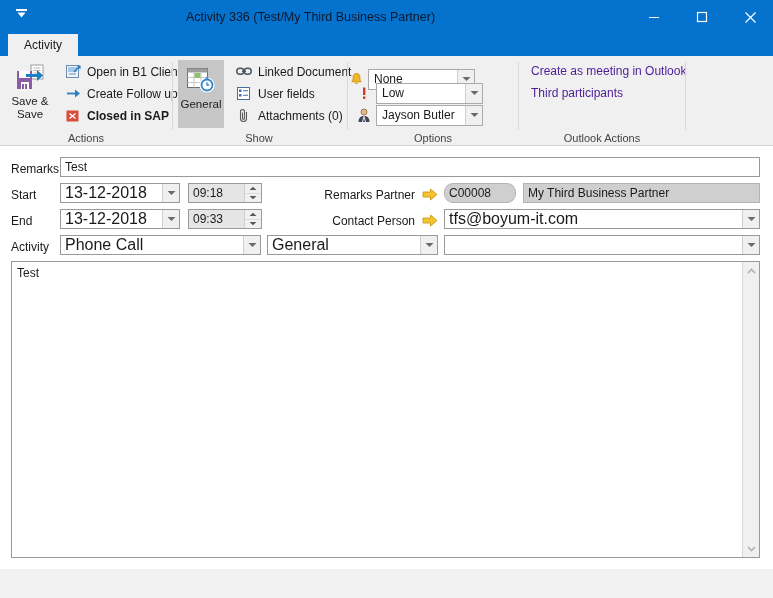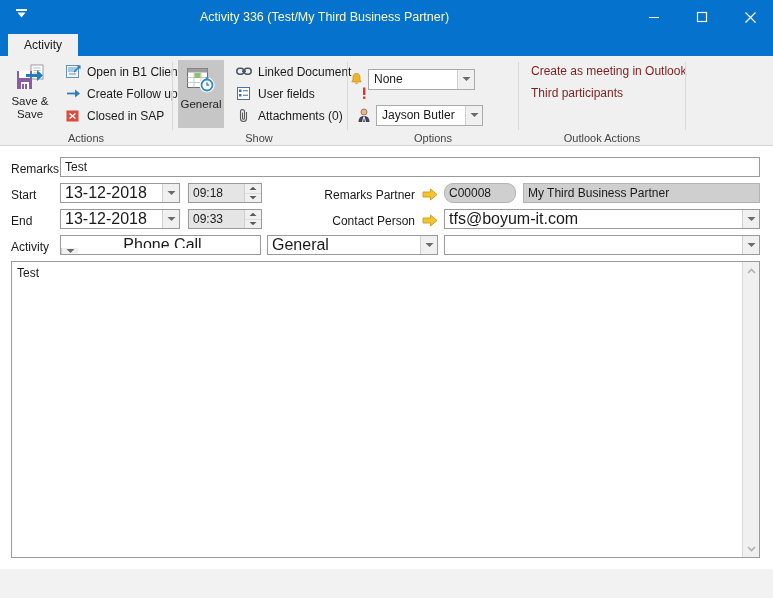--- a/index.html
+++ b/index.html
@@ -19,23 +19,23 @@
     position: absolute; left:0; top:0; width:773px; height:34px;
     background:#0572ce;
   }
   .qat {
     position:absolute; left:10px; top:4px; width:22px; height:18px;
     display:flex; align-items:center; justify-content:center;
     cursor:pointer;
   }
   .qat svg { display:block; }
   .title-text {
-    position:absolute; left:16px; top:0; width:617px; height:34px;
+    position:absolute; left:2px; top:0; width:617px; height:34px;
     line-height:34px; text-align:center;
-    color:#fef9c3; font-size:12.5px;
+    color:#0f172a; font-size:12.5px;
     pointer-events:none;
     white-space:nowrap;
   }
   .wbtn {
     position:absolute; top:0; width:46px; height:34px;
     display:flex; align-items:center; justify-content:center;
     cursor:pointer;
   }
   .wbtn.min { right:96px; }
   .wbtn.max { right:48px; }
@@ -105,21 +105,21 @@
   }
   .rcombo .val { font-size:12px; padding-left:5px; color:#1a1a1a; white-space:nowrap; overflow:hidden; }
   .rcombo .arrowbox {
     position:absolute; right:0; top:0; width:17px; height:19px;
     background:#f0f0f0; border-left:1px solid #cfcfcf;
     display:flex; align-items:center; justify-content:center;
   }
 
   .txtcmd {
     position:absolute; height:20px; display:flex; align-items:center;
-    cursor:pointer; padding:0 4px; font-size:12px; color:#7f1d1d; white-space:nowrap;
+    cursor:pointer; padding:0 4px; font-size:12px; color:#4c1d95; white-space:nowrap;
   }
 
   
   .form { position:absolute; left:0; top:146px; width:773px; height:422px; background:#ffffff; }
 
   .flabel {
     position:absolute; font-size:12px; color:#1a1a1a; white-space:nowrap; line-height:16px;
   }
   .flabel.right { text-align:right; }
 
@@ -255,21 +255,21 @@
       <div class="smallbtn" style="left:60px; top:27px; width:110px;">
         <span class="ico">
           <svg width="15" height="13" viewBox="0 0 15 13">
             <path d="M1 6.5 H11" stroke="#2a7fc0" stroke-width="1.8"></path>
             <path d="M9 2.5 L14 6.5 L9 10.5 Z" fill="#2a7fc0"></path>
           </svg>
         </span>
         <span class="lbl">Create Follow up</span>
       </div>
 
-      <div class="smallbtn" style="left:60px; top:49px; width:110px;">
+      <div class="smallbtn" style="left:60px; top:49px; width:110px;font-weight:bold;">
         <span class="ico">
           <svg width="14" height="14" viewBox="0 0 14 14">
             <rect x="0.5" y="1.5" width="12" height="11" fill="#d94b3a"></rect>
             <path d="M3.5 4.5 L9.5 9.5 M9.5 4.5 L3.5 9.5" stroke="#ffffff" stroke-width="1.5"></path>
           </svg>
         </span>
         <span class="lbl">Closed in SAP</span>
       </div>
 
       <div class="rgroup-label">Actions</div>
@@ -347,20 +347,28 @@
         </div>
       </div>
 
       <div class="optrow" style="left:8px; top:26px;">
         <span class="ico">
           <svg width="10" height="14" viewBox="0 0 10 14">
             <rect x="4" y="1.5" width="2.4" height="7.5" fill="#d33a2c"></rect>
             <rect x="4" y="10.5" width="2.4" height="2.4" fill="#d33a2c"></rect>
           </svg>
         </span>
+        <div class="rcombo">
+          <span class="val">Low</span>
+          <span class="arrowbox">
+            <svg width="9" height="6" viewBox="0 0 9 6">
+              <path d="M0.5 1 L4.5 5 L8.5 1 Z" fill="#6a6a6a"></path>
+            </svg>
+          </span>
+        </div>
       </div>
 
       <div class="optrow" style="left:8px; top:48px;">
         <span class="ico">
           <svg width="14" height="15" viewBox="0 0 14 15">
             <circle cx="7" cy="4" r="3" fill="#e8b88a" stroke="#8a6340" stroke-width="0.8"></circle>
             <path d="M1.5 14 C1.5 9.6 4 8 7 8 C10 8 12.5 9.6 12.5 14 Z" fill="#3a4656"></path>
             <path d="M7 8 L5.5 14 M7 8 L8.5 14" stroke="#ffffff" stroke-width="0.9"></path>
             <path d="M6.4 8 L7 10 L7.6 8 Z" fill="#b33"></path>
           </svg>
@@ -461,21 +469,21 @@
     <div class="combo" style="left:444px; top:63px; width:316px; height:20px;">
       <span class="val">tfs@boyum-it.com</span>
       <span class="arrowbox">
         <svg width="9" height="6" viewBox="0 0 9 6">
             <path d="M0.5 1 L4.5 5 L8.5 1 Z" fill="#6a6a6a"></path>
           </svg>
       </span>
     </div>
 
     <div class="flabel" style="left:11px; top:93px; width:45px;">Activity</div>
-    <div class="combo" style="left:60px; top:89px; width:201px; height:20px;flex-direction:column;">
+    <div class="combo" style="left:60px; top:89px; width:201px; height:20px;">
       <span class="val">Phone Call</span>
       <span class="arrowbox">
         <svg width="9" height="6" viewBox="0 0 9 6">
             <path d="M0.5 1 L4.5 5 L8.5 1 Z" fill="#6a6a6a"></path>
           </svg>
       </span>
     </div>
     <div class="combo" style="left:267px; top:89px; width:171px; height:20px;">
       <span class="val">General</span>
       <span class="arrowbox">

